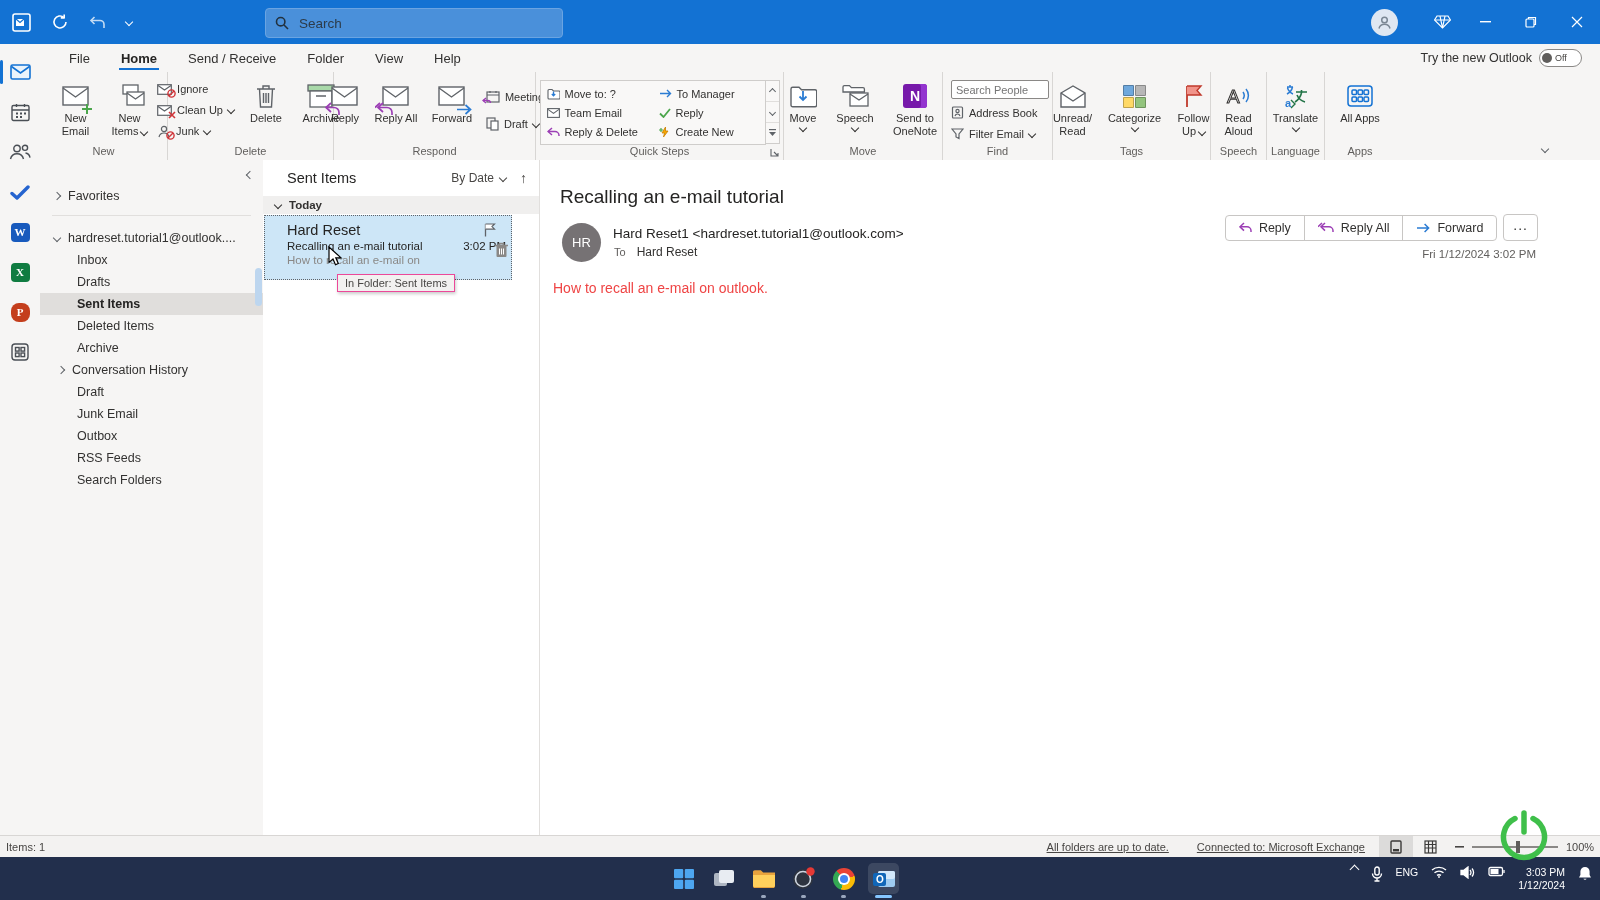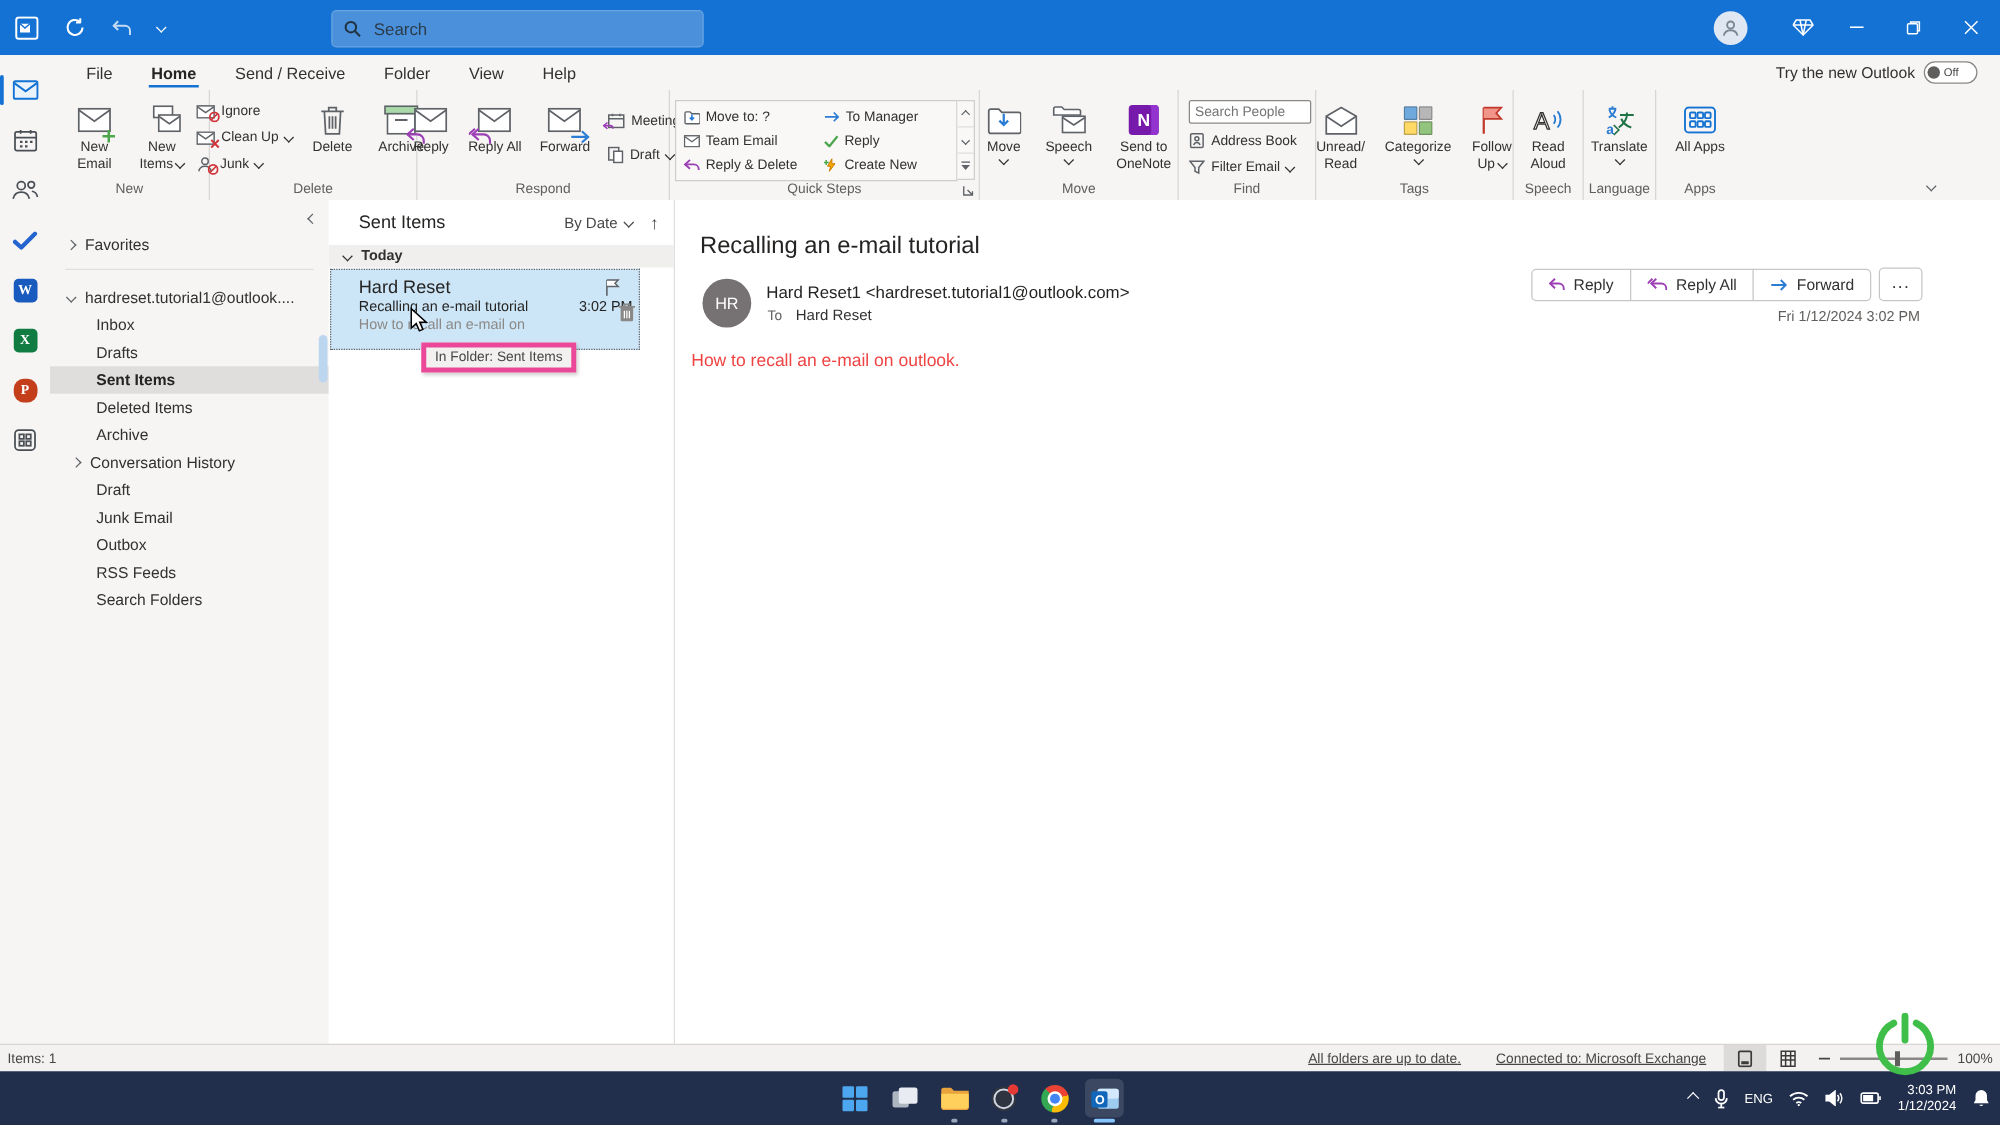--- a/index.html
+++ b/index.html
@@ -73,21 +73,21 @@
   #ml-up{margin-left:14px;font-size:14px;color:#484644;}
   #ml-group{height:18px;background:#f0efee;display:flex;align-items:center;gap:8px;padding-left:12px;font-size:11.5px;font-weight:bold;color:#323130;}
   #email-item{position:relative;margin:1px 27px 0 1px;height:65px;background:#cde6f7;outline:1px dotted #5f6368;outline-offset:-1px;padding:7px 0 0 23px;box-sizing:border-box;}
   #ei-sender{font-size:14.5px;color:#252423;}
   .ei-row{display:flex;align-items:center;font-size:11.5px;color:#252423;margin-top:2px;}
   #ei-subject{flex:1;}
   #ei-time{margin-right:6px;}
   #ei-preview{font-size:11.5px;color:#8a8886;margin-top:2px;}
   #ei-flag{position:absolute;top:8px;right:16px;}
   #ei-trash{position:absolute;top:27px;right:3px;}
-  #tooltip{position:absolute;left:74px;top:114px;background:#f2f1f0;border:4px solid #ec4899;box-shadow:1px 2px 3px rgba(0,0,0,.2);font-size:11px;color:#484644;padding:2px 7px;white-space:nowrap;z-index:5;}
+  #tooltip{position:absolute;left:74px;top:114px;background:#f2f1f0;border:1px solid #ec4899;box-shadow:1px 2px 3px rgba(0,0,0,.2);font-size:11px;color:#484644;padding:2px 7px;white-space:nowrap;z-index:5;}
 
   
   #readpane{position:absolute;top:160px;left:540px;right:0;bottom:64px;background:#fff;}
   #rp-subject{font-size:19px;color:#252423;margin:26px 0 0 20px;}
   #rp-actions{position:absolute;top:54px;right:62px;display:flex;align-items:center;gap:6px;}
   .rbtn-group{display:flex;border:1px solid #c8c6c4;border-radius:4px;overflow:hidden;background:#fff;}
   .rbtn{display:flex;align-items:center;gap:7px;font-size:12.5px;color:#323130;padding:5px 13px;border-left:1px solid #c8c6c4;}
   .rbtn:first-child{border-left:none;}
   #rp-more{border:1px solid #c8c6c4;border-radius:4px;background:#fff;padding:2px 9px 7px;font-size:14px;color:#323130;letter-spacing:1px;}
   #rp-date{position:absolute;top:88px;right:64px;font-size:11.5px;color:#605e5c;}
@@ -109,21 +109,21 @@
   #zoom-thumb{position:absolute;left:44px;top:-5px;width:4px;height:12px;background:#605e5c;}
   #sb-zoomtxt{width:34px;}
 
   
   #taskbar{position:absolute;left:0;right:0;bottom:0;height:43px;background:#222f4c;display:flex;align-items:center;}
   #tk-center{position:absolute;left:668px;display:flex;align-items:center;gap:9px;}
   .tk-icon{width:31px;height:31px;border-radius:5px;display:flex;align-items:center;justify-content:center;position:relative;}
   .tk-icon.active{background:rgba(255,255,255,.12);}
   .tk-underline{position:absolute;bottom:-4px;left:7px;width:17px;height:3px;border-radius:2px;background:#85c6ff;}
   .tk-dot{position:absolute;bottom:-4px;left:13px;width:5px;height:3px;border-radius:2px;background:#9aa7bd;}
-  #tk-tray{position:absolute;right:8px;display:flex;align-items:center;gap:13px;color:#fff;}
+  #tk-tray{position:absolute;right:8px;display:flex;align-items:flex-start;gap:13px;color:#fff;}
   #tk-lang{font-size:10.5px;}
   #tk-clock{text-align:right;font-size:10.5px;line-height:13px;}
   .chrome-ball{width:22px;height:22px;border-radius:50%;background:conic-gradient(from -45deg,#ea4335 0 120deg,#4285f4 0 120deg,#fbbc05 120deg 240deg,#34a853 240deg 360deg);position:relative;}
   .chrome-ball::before{content:"";position:absolute;inset:5px;border-radius:50%;background:#fff;}
   .chrome-ball::after{content:"";position:absolute;inset:7px;border-radius:50%;background:#4285f4;}
 
   
   #watermark{position:absolute;left:1498px;top:810px;z-index:20;}
   #cursor{position:absolute;left:328px;top:246px;z-index:30;}
 </style>

